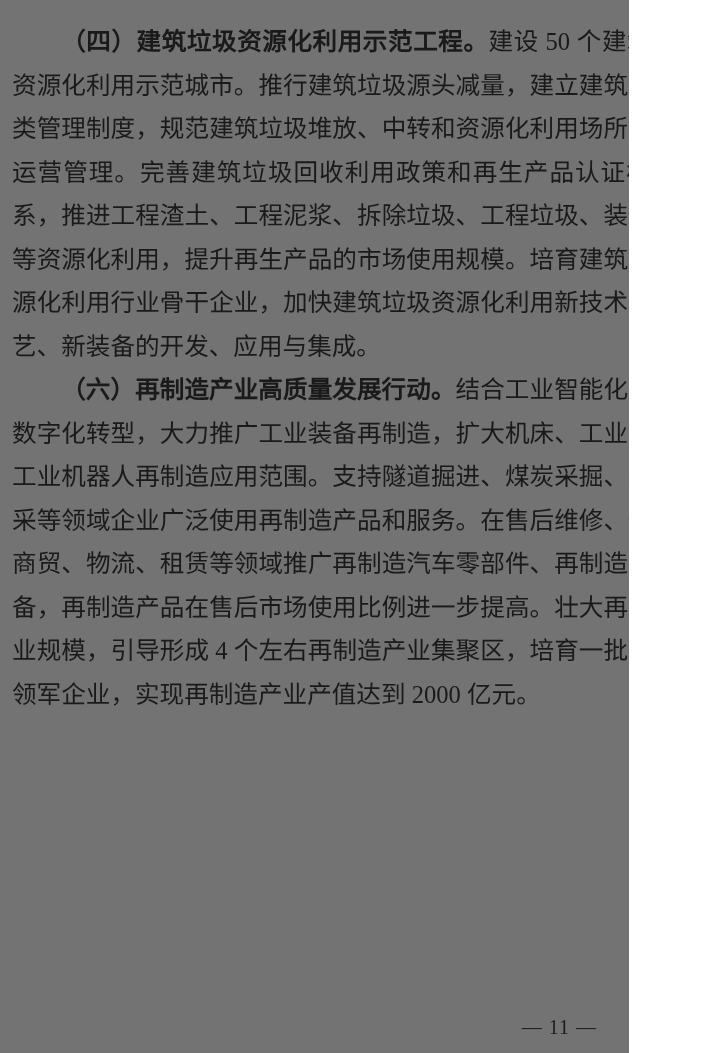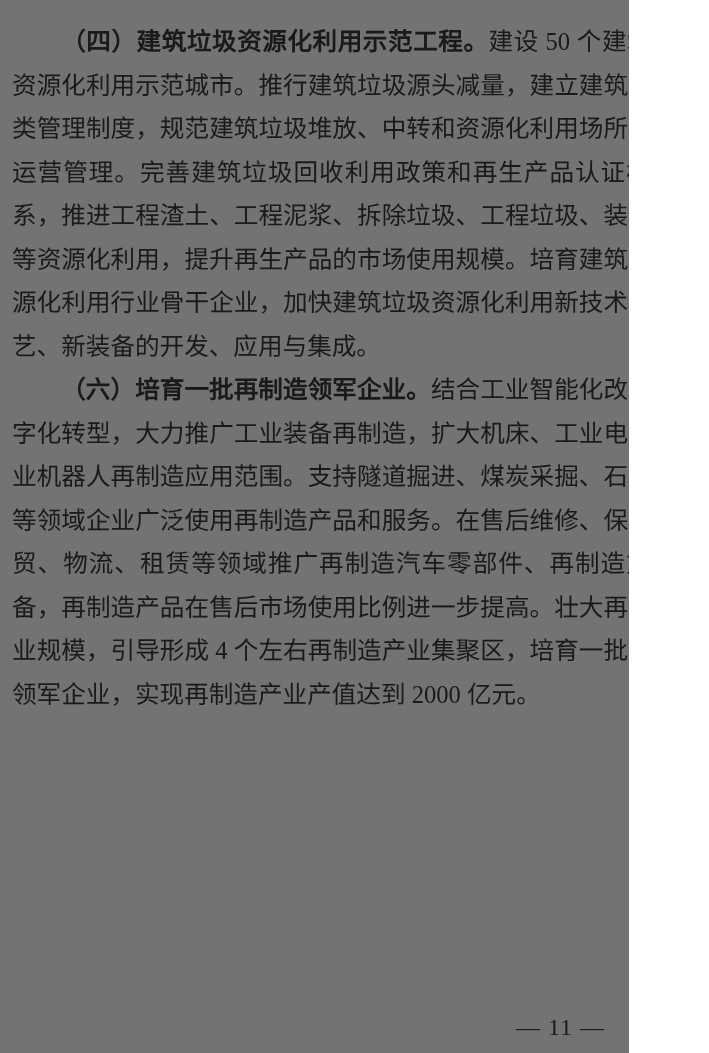--- a/index.html
+++ b/index.html
@@ -35,35 +35,35 @@
   }
   .para .heading {
     font-weight: 700;
   }
   .para .body-text {
     font-weight: 400;
   }
   .page-number {
     position: absolute;
     top: 1012px;
-    right: 24px;
-    font-size: 24px;
+    right: 32px;
+    font-size: 20px;
     line-height: 30px;
     color: #1c1c1c;
     letter-spacing: 1px;
     white-space: nowrap;
   }
 </style>
 </head>
 <body>
 
 <div class="page">
   <div class="content">
 
     <p class="para"><span class="heading">（四）建筑垃圾资源化利用示范工程。</span><span class="body-text">建设 50 个建筑垃圾资源化利用示范城市。推行建筑垃圾源头减量，建立建筑垃圾分类管理制度，规范建筑垃圾堆放、中转和资源化利用场所建设和运营管理。完善建筑垃圾回收利用政策和再生产品认证标准体系，推进工程渣土、工程泥浆、拆除垃圾、工程垃圾、装修垃圾等资源化利用，提升再生产品的市场使用规模。培育建筑垃圾资源化利用行业骨干企业，加快建筑垃圾资源化利用新技术、新工艺、新装备的开发、应用与集成。</span></p>
 
 
-    <p class="para"><span class="heading">（六）培育一批再制造领军企业。</span><span class="body-text">结合工业智能化改造和数字化转型，大力推广工业装备再制造，扩大机床、工业电机、工业机器人再制造应用范围。支持隧道掘进、煤炭采掘、石油开采等领域企业广泛使用再制造产品和服务。在售后维修、保险、商贸、物流、租赁等领域推广再制造汽车零部件、再制造文办设备，再制造产品在售后市场使用比例进一步提高。壮大再制造产业规模，引导形成 4 个左右再制造产业集聚区，培育一批再制造领军企业，实现再制造产业产值达到 2000 亿元。</span></p>
+    <p class="para"><span class="heading">（六）再制造产业高质量发展行动。</span><span class="body-text">结合工业智能化改造和数字化转型，大力推广工业装备再制造，扩大机床、工业电机、工业机器人再制造应用范围。支持隧道掘进、煤炭采掘、石油开采等领域企业广泛使用再制造产品和服务。在售后维修、保险、商贸、物流、租赁等领域推广再制造汽车零部件、再制造文办设备，再制造产品在售后市场使用比例进一步提高。壮大再制造产业规模，引导形成 4 个左右再制造产业集聚区，培育一批再制造领军企业，实现再制造产业产值达到 2000 亿元。</span></p>
 
   </div>
 
   <div class="page-number">— 11 —</div>
 </div>
 
 </body></html>

